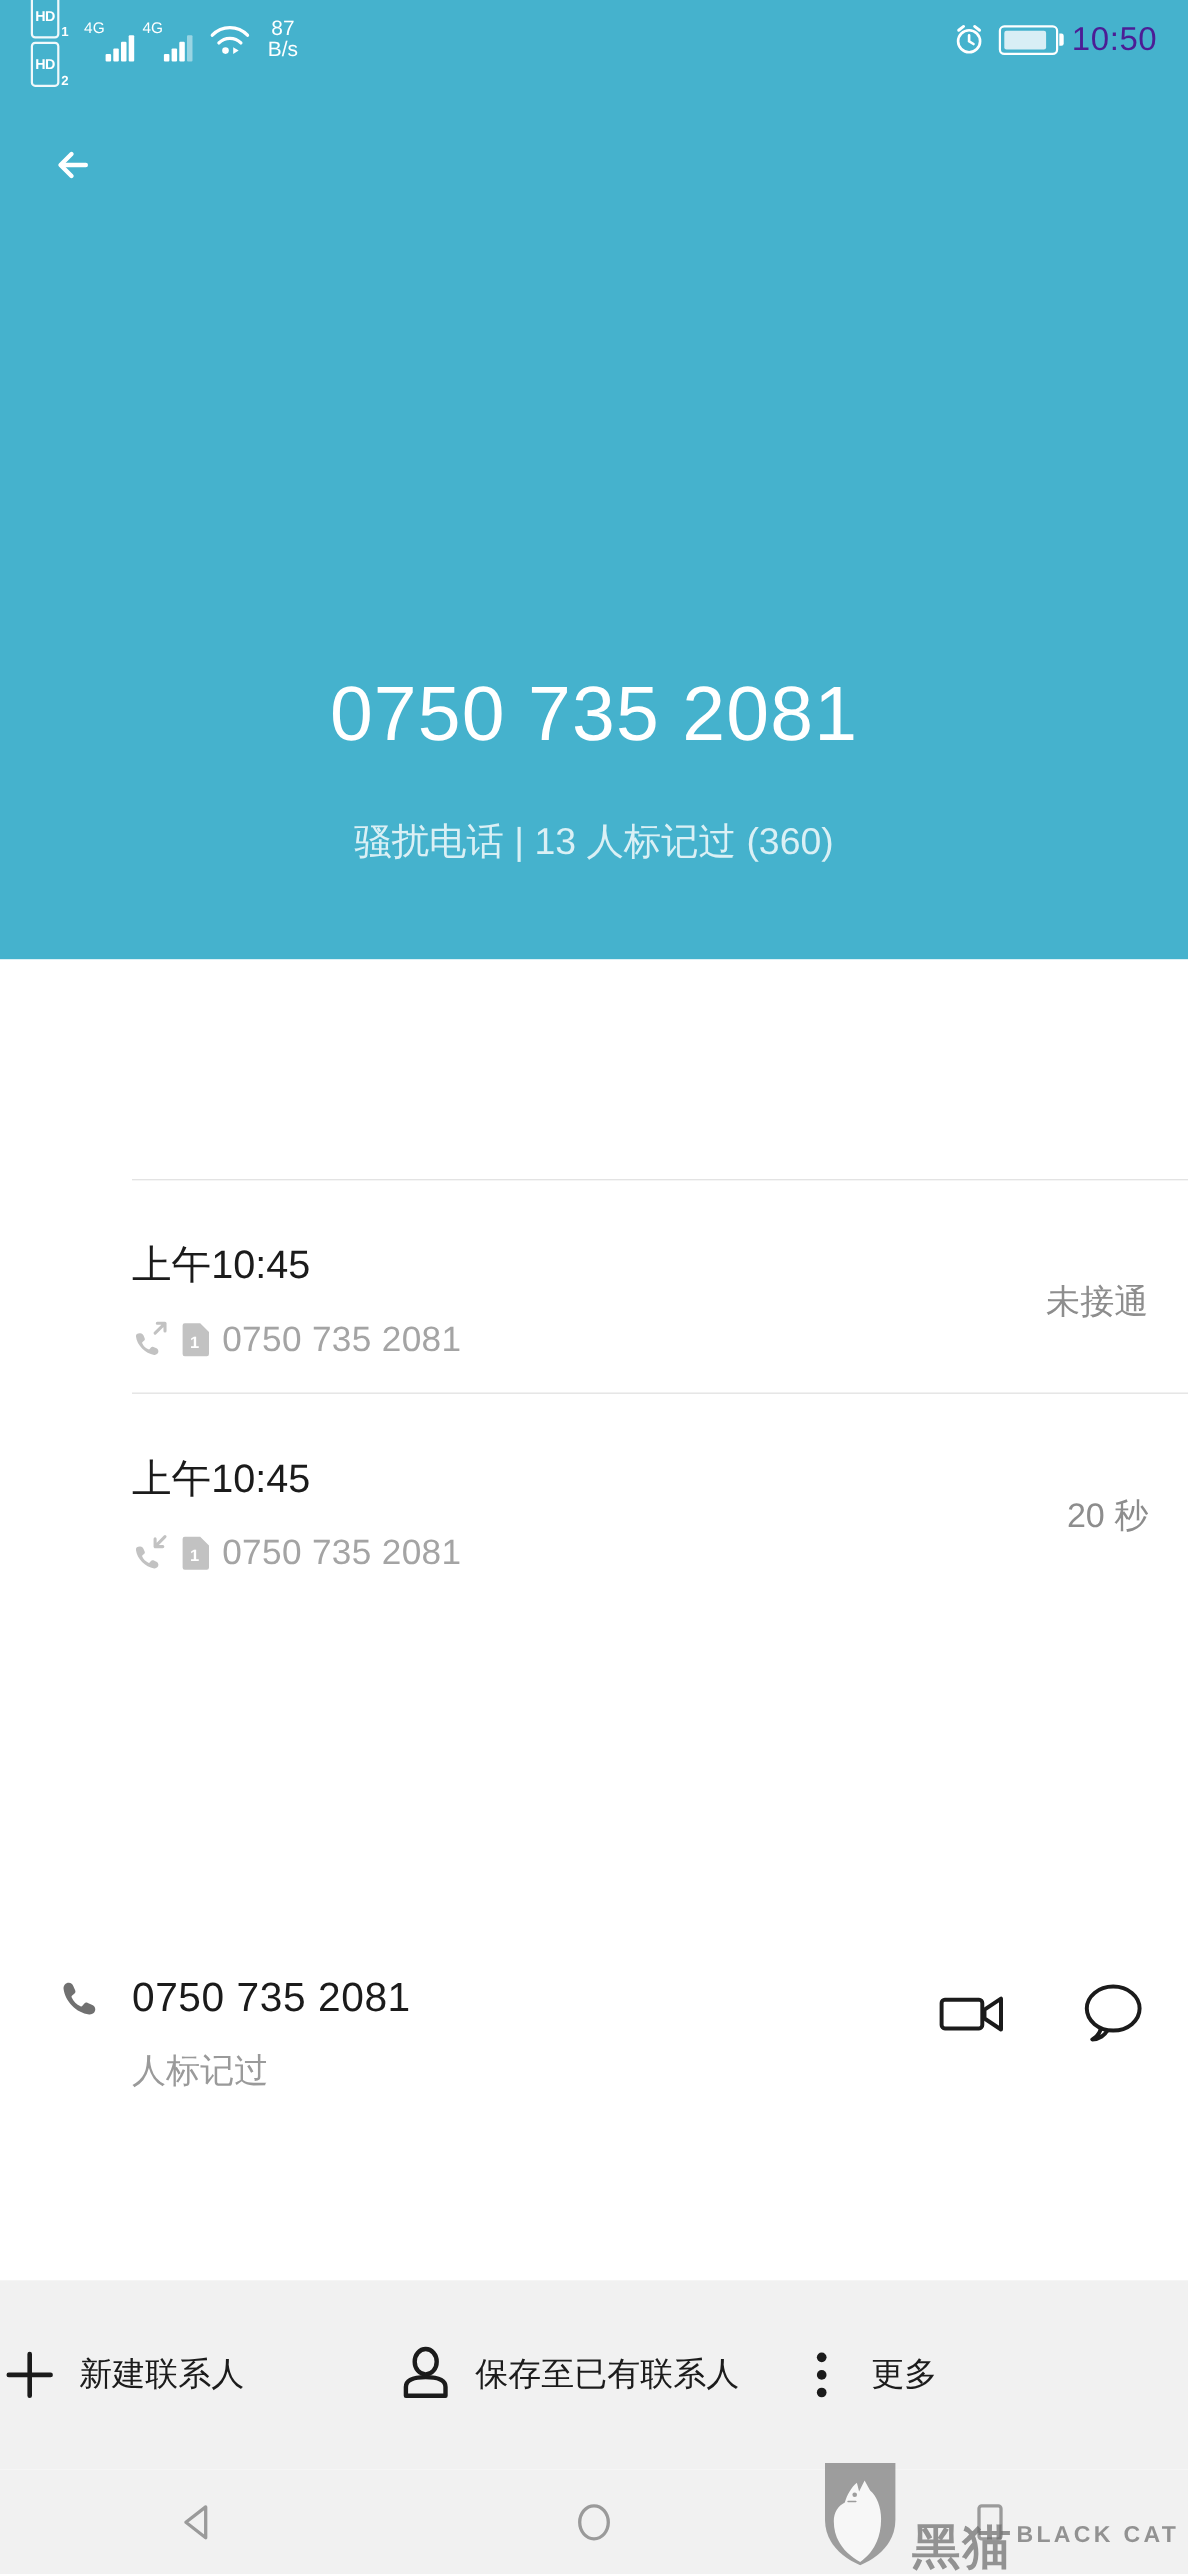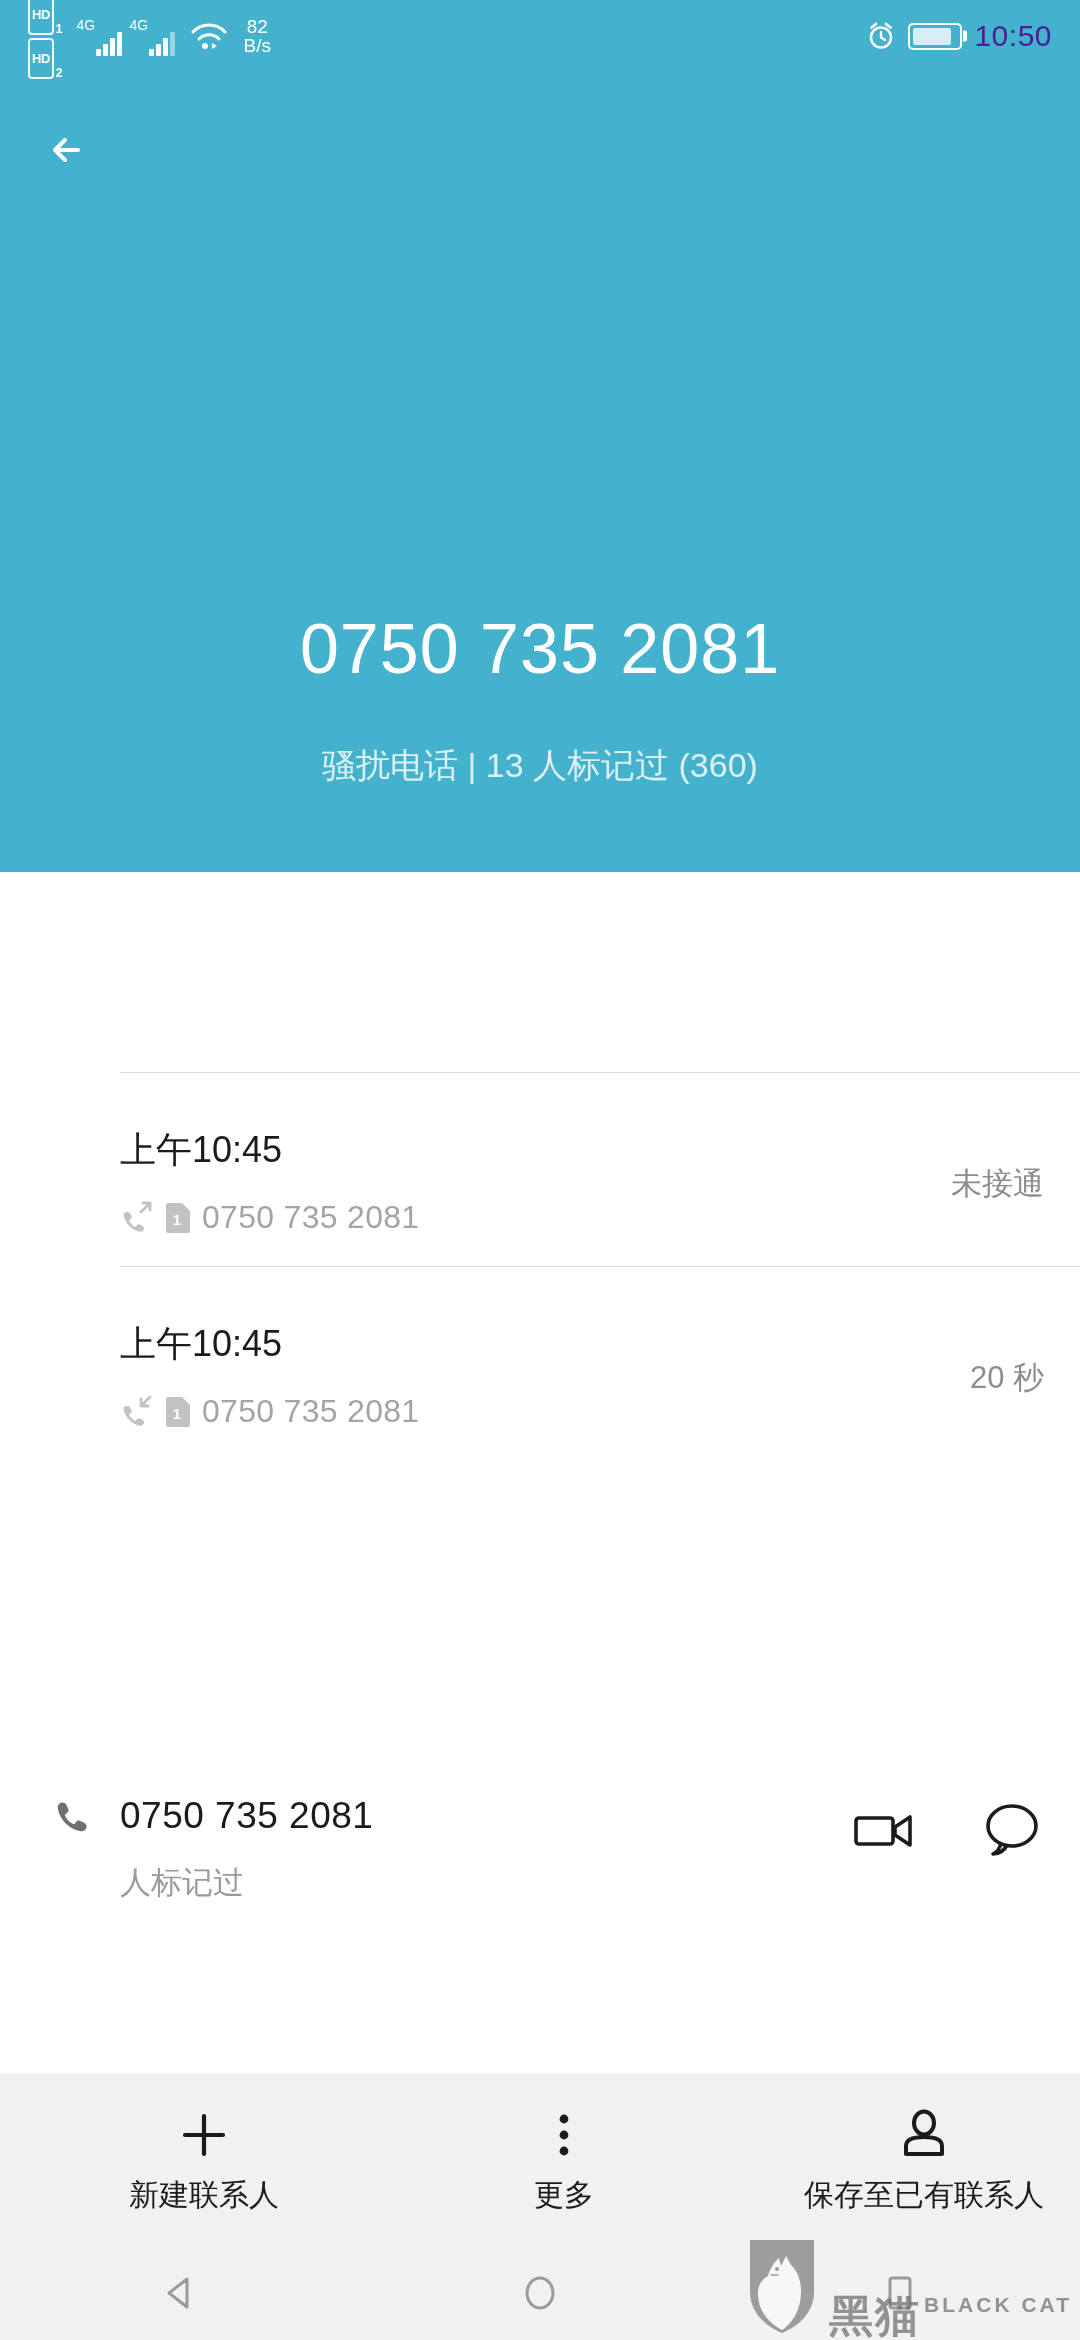--- a/index.html
+++ b/index.html
@@ -119,21 +119,21 @@
     position:absolute; right:36px; font-size:31px; color:#8d8d8d; line-height:1;
   }
 
   
   .bottombar {
     position:absolute; left:0; top:2073px; width:1080px; height:172px;
     background:#f1f1f1;
     display:flex; align-items:center;
   }
   .bb-item {
-    flex:1; display:flex; flex-direction:column; align-items:center; gap:18px;padding-left:48px;
+    flex:1; display:flex; flex-direction:row; align-items:center; gap:18px;
   }
   .bb-icon { height:54px; display:flex; align-items:center; justify-content:center; }
   .bb-label { font-size:30px; color:#1c1c1c; line-height:1; }
 
   
   .navbar {
     position:absolute; left:0; top:2245px; width:1080px; height:95px;
     background:#f1f1f1; display:flex; align-items:center;
   }
   .nav-item { flex:1; display:flex; align-items:center; justify-content:center; }
@@ -200,21 +200,21 @@
             <g fill="none" stroke="#ffffff" stroke-width="3" stroke-linecap="round">
               <path d="M4 13 A22 22 0 0 1 36 13"></path>
               <path d="M10 20 A14 14 0 0 1 30 20"></path>
             </g>
             <circle cx="16" cy="27" r="3" fill="#ffffff"></circle>
             <path d="M23 24 l5 3 -5 3 z" fill="#ffffff"></path>
           </svg>
         </span>
 
         <div class="netspd">
-          <div>82</div>
+          <div>87</div>
           <div>B/s</div>
         </div>
       </div>
 
       <div class="sb-right">
         <span class="alarm">
           <svg viewBox="0 0 30 30" width="30" height="30">
             <circle cx="15" cy="16.5" r="10" fill="none" stroke="#fff" stroke-width="2.4"></circle>
             <path d="M15 11 v5.5 l4 2.5" fill="none" stroke="#fff" stroke-width="2.4" stroke-linecap="round"></path>
             <path d="M5.5 6.5 l4.5 -3.5 M24.5 6.5 l-4.5 -3.5" stroke="#fff" stroke-width="2.6" stroke-linecap="round"></path>
@@ -314,35 +314,35 @@
       <span class="bb-icon">
         <svg viewBox="0 0 54 54" width="54" height="54">
           <path d="M27 8 V46 M8 27 H46" stroke="#1b1b1b" stroke-width="4.2" stroke-linecap="round"></path>
         </svg>
       </span>
       <span class="bb-label">新建联系人</span>
     </div>
     <div class="bb-item">
       <span class="bb-icon">
         <svg viewBox="0 0 54 54" width="54" height="54">
+          <ellipse cx="27" cy="15" rx="10" ry="11.5" fill="none" stroke="#1b1b1b" stroke-width="4"></ellipse>
+          <path d="M9 46 V38 C9 32 16 29 27 29 C38 29 45 32 45 38 V46 Z" fill="none" stroke="#1b1b1b" stroke-width="4" stroke-linejoin="round"></path>
+        </svg>
+      </span>
+      <span class="bb-label">保存至已有联系人</span>
+    </div>
+    <div class="bb-item">
+      <span class="bb-icon">
+        <svg viewBox="0 0 54 54" width="54" height="54">
           <circle cx="27" cy="11" r="4.4" fill="#1b1b1b"></circle>
           <circle cx="27" cy="27" r="4.4" fill="#1b1b1b"></circle>
           <circle cx="27" cy="43" r="4.4" fill="#1b1b1b"></circle>
         </svg>
       </span>
       <span class="bb-label">更多</span>
-    </div>
-    <div class="bb-item">
-      <span class="bb-icon">
-        <svg viewBox="0 0 54 54" width="54" height="54">
-          <ellipse cx="27" cy="15" rx="10" ry="11.5" fill="none" stroke="#1b1b1b" stroke-width="4"></ellipse>
-          <path d="M9 46 V38 C9 32 16 29 27 29 C38 29 45 32 45 38 V46 Z" fill="none" stroke="#1b1b1b" stroke-width="4" stroke-linejoin="round"></path>
-        </svg>
-      </span>
-      <span class="bb-label">保存至已有联系人</span>
     </div>
   </div>
 
   <div class="navbar">
     <div class="nav-item">
       <svg viewBox="0 0 48 48" width="48" height="48">
         <path d="M31 10 L13 24 L31 38 Z" fill="none" stroke="#9a9a9a" stroke-width="3" stroke-linejoin="round"></path>
       </svg>
     </div>
     <div class="nav-item">

